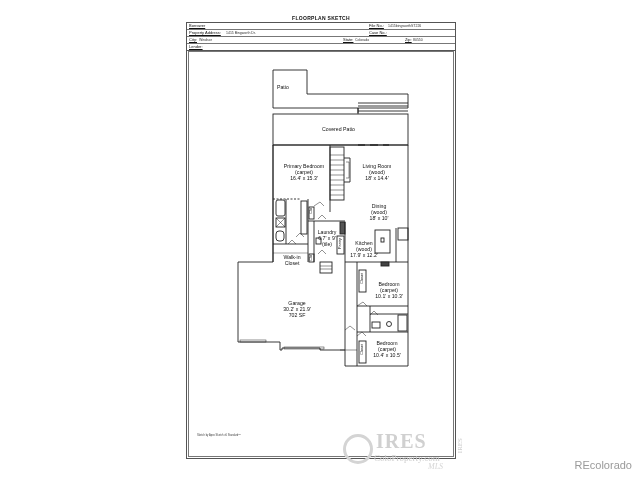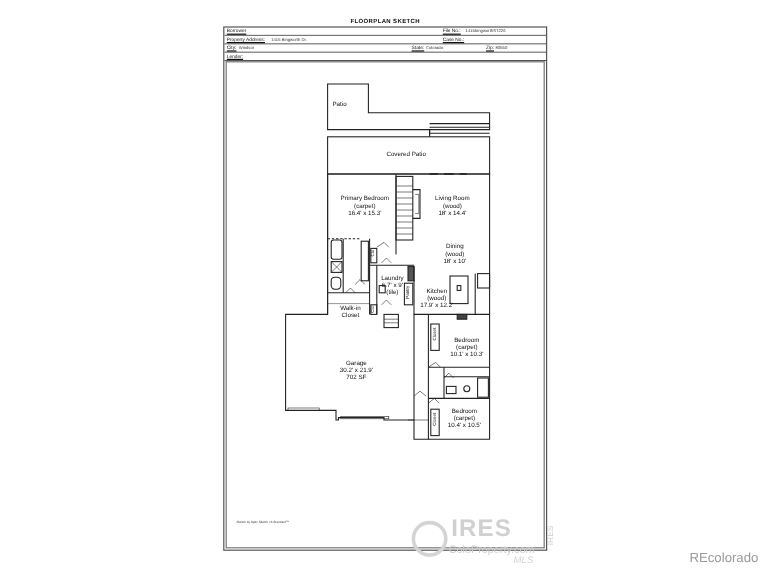--- a/index.html
+++ b/index.html
@@ -8,21 +8,21 @@
   .sheet-inner { position:absolute; left:188px; top:51px; width:266px; height:406px; border:1px solid #777; box-sizing:border-box; }
   .title { position:absolute; left:186px; top:15px; width:270px; text-align:center; font-size:5px; font-weight:bold; letter-spacing:0.3px; }
   .hdr-row { position:absolute; left:187px; width:268px; height:6px; border-bottom:1px solid #777; font-size:4px; line-height:6px; }
   .hdr-lbl { position:absolute; text-decoration:underline; }
   .hdr-val { position:absolute; font-size:3.5px; color:#333; }
   .room-label { position:absolute; text-align:center; font-size:5.2px; line-height:6.2px; color:#111; white-space:nowrap; }
   .small-label { position:absolute; font-size:3.8px; color:#111; white-space:nowrap; }
   .vert { writing-mode:vertical-rl; transform:rotate(180deg); font-size:3.8px; }
   svg.plan { position:absolute; left:0; top:0; }
   .footnote { position:absolute; left:197px; top:434px; font-size:2.6px; color:#444; }
-  .watermark { position:absolute; color:#c9c9c9; font-family:Liberation Sans, sans-serif;text-align:right; }
+  .watermark { position:absolute; color:#c9c9c9; font-family:Liberation Serif, serif;text-align:right; }
   .brand { position:absolute; right:8px; top:459px; font-size:11px; color:#9a9a9a;margin-left:32px; }
 </style>
 </head>
 <body>
 
 <div class="title">FLOORPLAN SKETCH</div>
 <div class="sheet"></div>
 
 <div class="hdr-row" style="top:23px;">
   <span class="hdr-lbl" style="left:2px;">Borrower</span>

